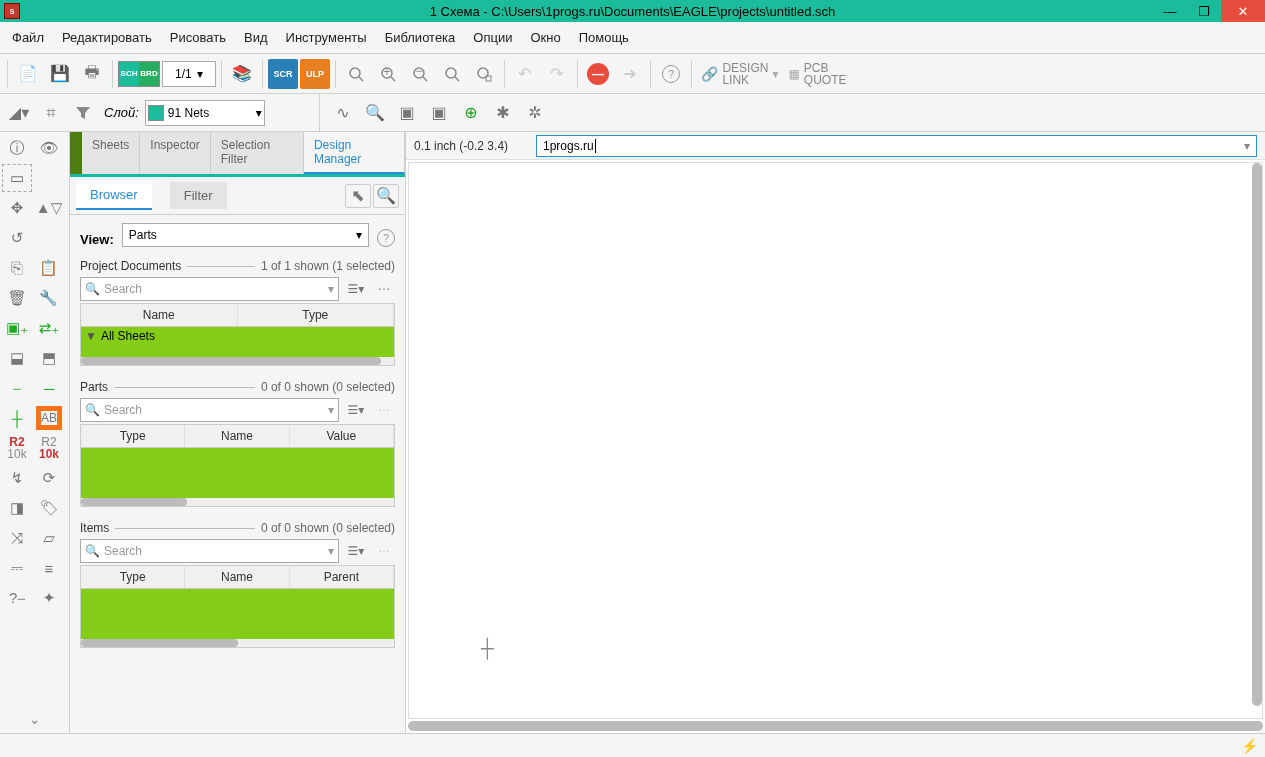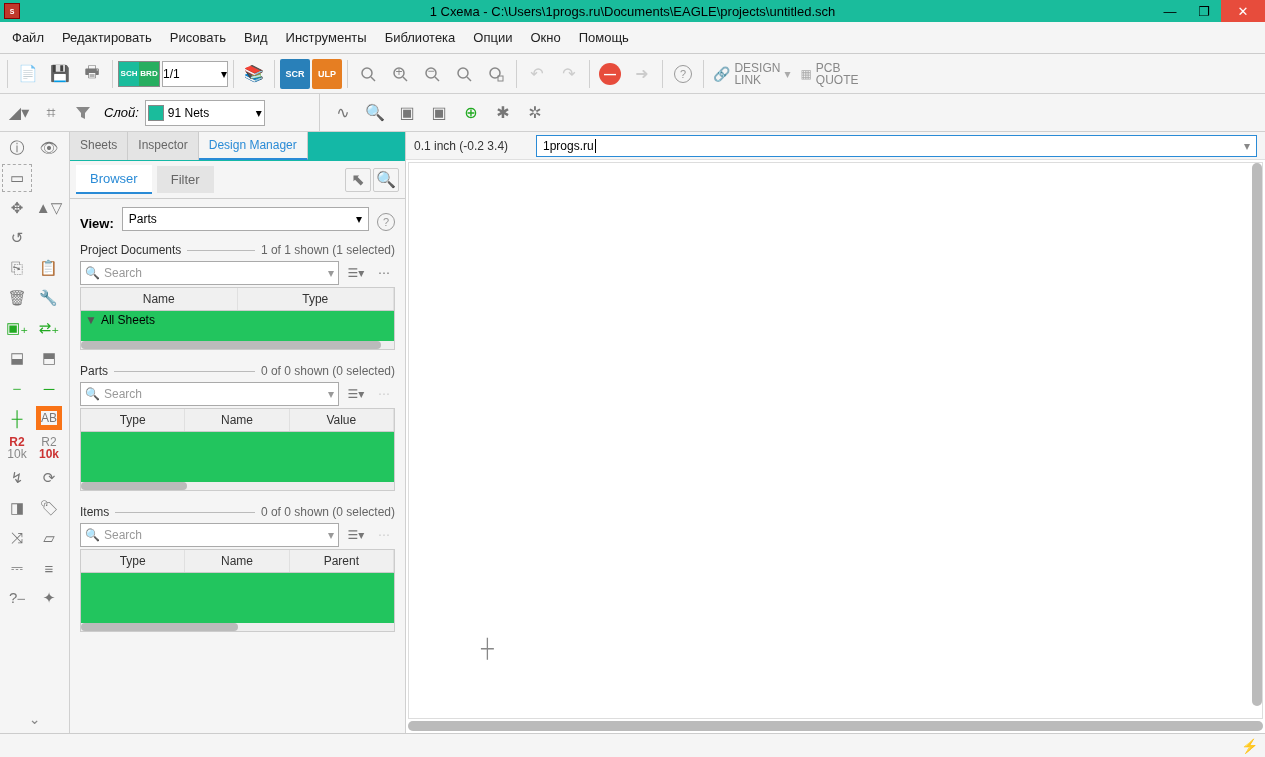--- a/index.html
+++ b/index.html
@@ -13,60 +13,60 @@
 .titlebar .wincontrols .close { background: #e74c3c; color: #fff; width: 44px; }
 
 .menubar { background: #f5f5f5; border-bottom: 1px solid #ccc; padding: 4px 4px; display: flex; gap: 2px; }
 .menubar span { padding: 4px 8px; font-size: 13px; color: #222; cursor: default; }
 
 .toolbar1 { background: #f5f5f5; border-bottom: 1px solid #d0d0d0; display: flex; align-items: center; height: 40px; padding: 0 4px; gap: 2px; }
 .tbtn { width: 30px; height: 30px; display: flex; align-items: center; justify-content: center; border: 1px solid transparent; border-radius: 2px; color: #777; font-size: 16px; cursor: default; }
 .sep { width: 1px; height: 28px; background: #d0d0d0; margin: 0 3px; }
 .brdswitch { display: flex; border: 1px solid #888; height: 26px; }
 .brdswitch div { width: 20px; display: flex; align-items: center; justify-content: center; font-size: 8px; color: #fff; font-weight: bold; }
-.sheetdrop { border: 1px solid #aaa; background: #fff; height: 26px; width: 66px; padding: 0 0; display: flex; align-items: center; justify-content: space-between; font-size: 13px; }
+.sheetdrop { border: 1px solid #aaa; background: #fff; height: 26px; width: 54px; padding: 0 12px; display: flex; align-items: center; justify-content: space-between; font-size: 13px; }
 .stopbtn { width: 22px; height: 22px; border-radius: 50%; background: #e74c3c; color: #fff; font-weight: bold; display: flex; align-items: center; justify-content: center; }
 .linkbox { display: flex; align-items: center; gap: 4px; font-size: 8px; color: #888; line-height: 1; padding: 0 4px; }
 .linkbox .lines { display: flex; flex-direction: column; }
 
 .toolbar2 { background: #f5f5f5; border-bottom: 1px solid #d0d0d0; display: flex; align-items: center; height: 38px; }
 .toolbar2-left { display: flex; align-items: center; gap: 2px; padding: 0 4px; width: 320px; border-right: 1px solid #d0d0d0; height: 100%; }
 .layerlabel { font-size: 13px; margin: 0 4px; font-style: italic; }
 .layerdrop { border: 1px solid #aaa; background: #fff; height: 26px; width: 120px; display: flex; align-items: center; padding: 0 2px; gap: 4px; font-size: 13px; }
 .layerdrop .sw { width: 16px; height: 16px; background: #1abc9c; border: 1px solid #888; }
 .toolbar2-right { display: flex; align-items: center; gap: 2px; padding: 0 8px; }
 
 .mainsplit { flex: 1; display: flex; min-height: 0; background: #fff; }
 
 .iconcol { width: 70px; background: #f5f5f5; border-right: 1px solid #d0d0d0; display: flex; flex-direction: column; padding: 2px; gap: 2px; }
 .iconcol .pair { display: flex; gap: 2px; }
 .ibtn { width: 30px; height: 28px; display: flex; align-items: center; justify-content: center; font-size: 15px; color: #777; border: 1px solid transparent; }
 .iconcol .chev { align-self: center; margin-top: auto; font-size: 14px; color: #888; cursor: default; padding: 4px; }
 
 .panelarea { width: 336px; background: #f5f5f5; border-right: 1px solid #d0d0d0; display: flex; flex-direction: column; min-height: 0; }
-.paneltabs { display: flex; background: #14b8a6; border-bottom: 1px solid #14b8a6; }
+.paneltabs { display: flex; background: #4d7c0f; border-bottom: 3px solid #14b8a6; padding-left: 12px; }
 .ptab { padding: 6px 10px; font-size: 12px; color: #666; background: #e4e4e4; border-right: 1px solid #ccc; cursor: default; }
 .ptab.active { color: #2a8bd6; background: #f5f5f5; border-bottom: 2px solid #2a8bd6; }
 .subtabs { display: flex; align-items: center; padding: 4px 6px; border-bottom: 1px solid #ccc; }
 .stab { padding: 6px 14px; font-size: 13px; color: #2a8bd6; background: #fff; border-bottom: 2px solid #2a8bd6; }
-.stab2 { padding: 6px 14px; font-size: 13px; color: #666; background: #e4e4e4; margin-left: 5px; }
+.stab2 { padding: 6px 14px; font-size: 13px; color: #666; background: #e4e4e4; margin-left: 18px; }
 .subtabs .right { margin-left: auto; display: flex; gap: 2px; }
 .viewrow { display: flex; align-items: flex-end; padding: 8px 10px; gap: 8px; }
 .viewrow label { font-weight: bold; font-size: 13px; }
 .viewdrop { flex: 1; border: 1px solid #aaa; background: #fff; height: 24px; padding: 0 6px; display: flex; align-items: center; justify-content: space-between; font-size: 13px; }
 .helpcircle { width: 18px; height: 18px; border: 1.5px solid #999; border-radius: 50%; display: flex; align-items: center; justify-content: center; color: #999; font-size: 11px; }
 .section { padding: 4px 10px 10px; }
 .sechead { display: flex; align-items: center; gap: 6px; font-size: 12px; color: #333; margin-bottom: 4px; }
 .sechead .line { flex: 1; height: 1px; background: #bbb; }
 .sechead .count { color: #666; white-space: nowrap; }
 .searchrow { display: flex; align-items: center; gap: 6px; margin-bottom: 2px; }
 .searchbox { flex: 1; border: 1px solid #aaa; background: #fff; height: 24px; display: flex; align-items: center; padding: 0 4px; gap: 4px; color: #999; font-size: 13px; }
 .searchbox .mag { color: #999; }
 .searchrow .act { width: 22px; height: 22px; display: flex; align-items: center; justify-content: center; color: #777; }
-.grid { border: 1px solid #ccc; background: #22c55e; margin-top: 2px; }
+.grid { border: 1px solid #ccc; background: #84cc16; margin-top: 2px; }
 .ghead { display: flex; background: #f0f0f0; border-bottom: 1px solid #ccc; }
 .gcell { flex: 1; padding: 4px 6px; font-size: 12px; text-align: center; border-right: 1px solid #e0e0e0; color: #333; }
 .gbody { min-height: 30px; max-height: 60px; overflow: hidden; position: relative; }
 .grow { display: flex; padding: 2px 4px; font-size: 12px; align-items: center; }
 .grow .tree { color: #555; margin-right: 4px; }
 .grow.sel { background: #2a8bd6; color: #fff; }
 .gridscroll { height: 8px; background: #eee; position: relative; }
 .gridscroll .thumb { position: absolute; left: 0; top: 0; height: 8px; background: #bbb; border-radius: 4px; }
 
 .canvaswrap { flex: 1; display: flex; flex-direction: column; background: #fff; min-width: 0; }
@@ -294,20 +294,21 @@
         <div class="ibtn">?⎯</div>
         <div class="ibtn">✦</div>
       </div>
     <div class="chev">⌄</div>
   </div>
 
   <div class="panelarea">
     <div class="paneltabs">
       <div class="ptab">Sheets</div>
       <div class="ptab">Inspector</div>
+      <div class="ptab">Selection Filter</div>
       <div class="ptab active">Design Manager</div>
     </div>
     <div class="subtabs">
       <div class="stab">Browser</div>
       <div class="stab2">Filter</div>
       <div class="right">
         <div class="tbtn" style="border:1px solid #ccc;width:26px;height:24px">⬉</div>
         <div class="tbtn" style="border:1px solid #ccc;width:26px;height:24px">🔍</div>
       </div>
     </div>

